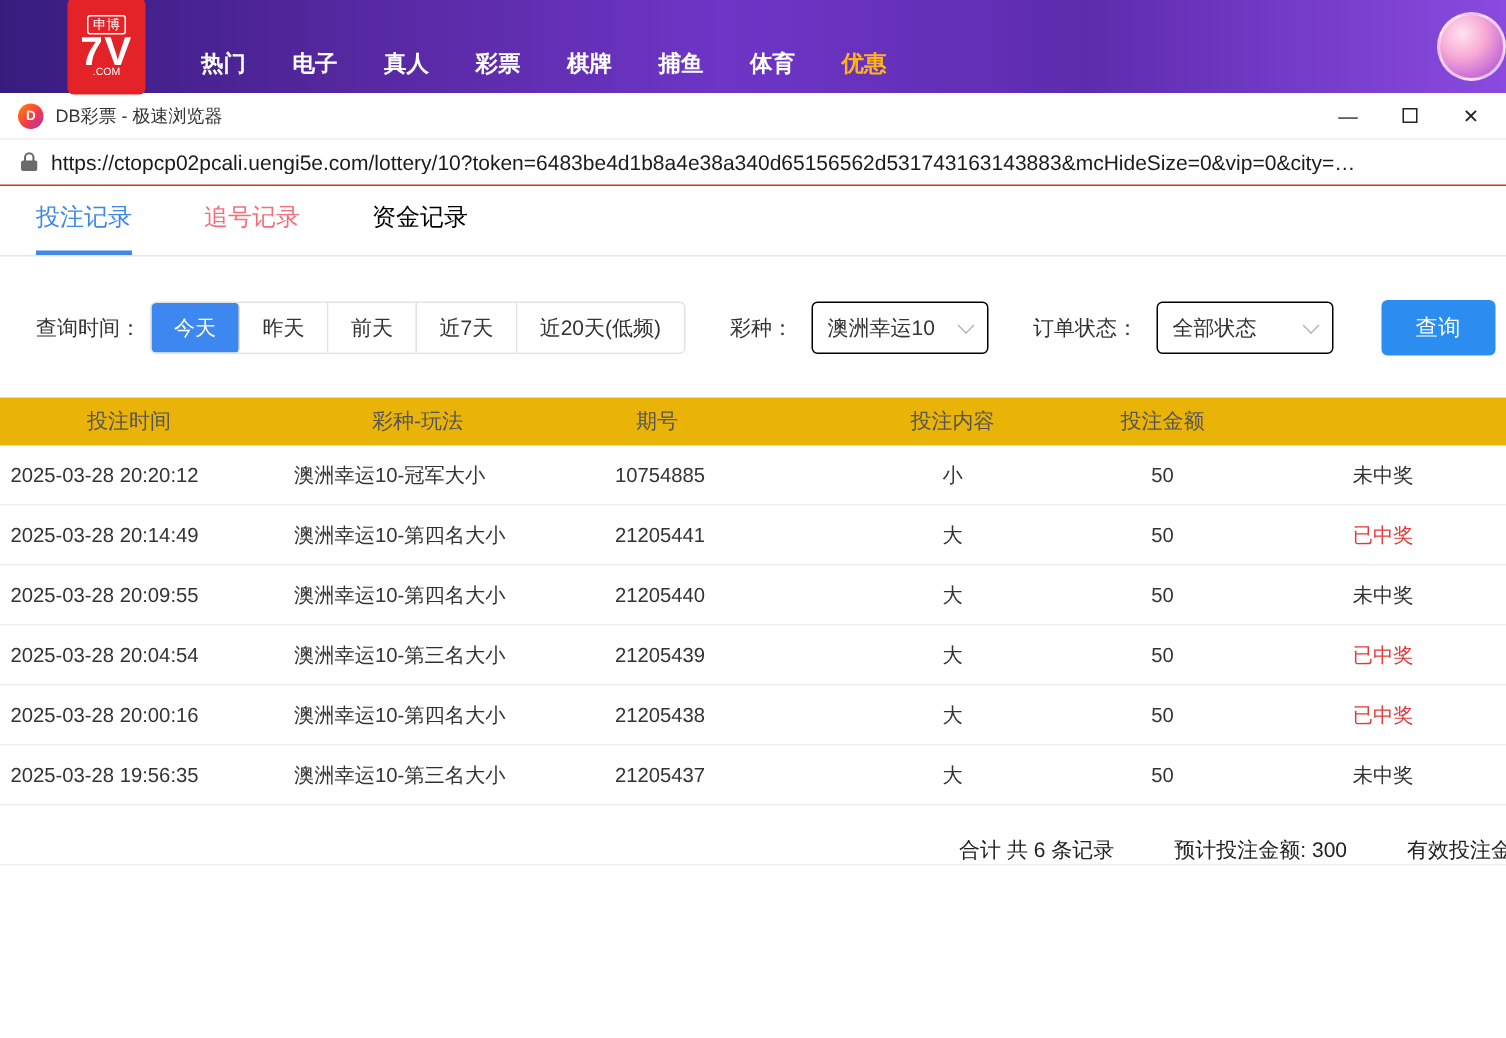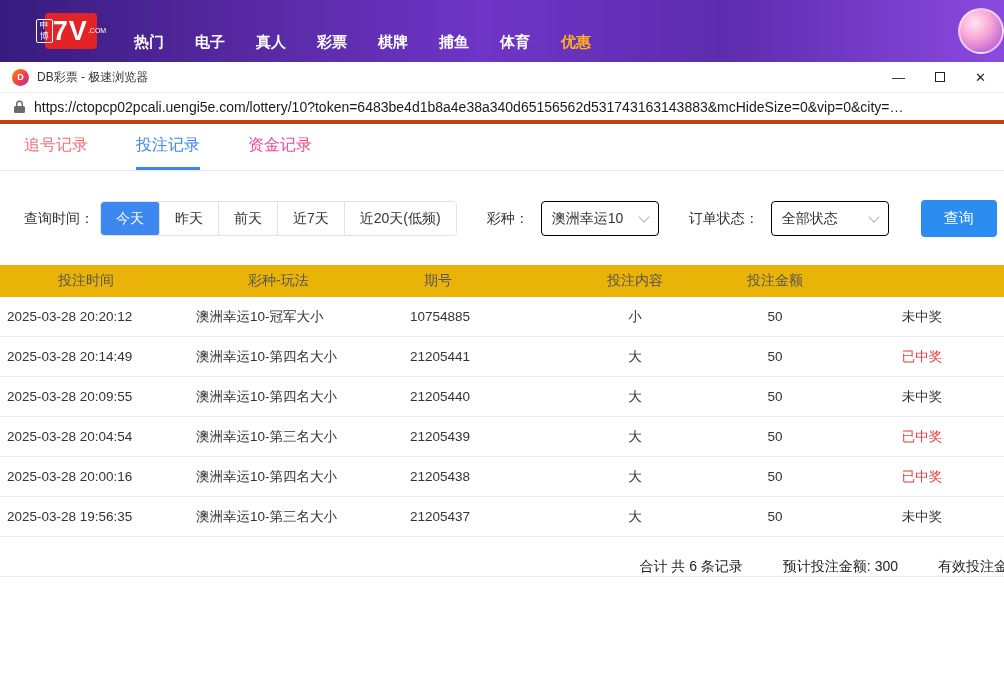--- a/index.html
+++ b/index.html
@@ -2,51 +2,51 @@
 <html><head>
 <meta charset="utf-8">
 <style>
   * { box-sizing: border-box; margin: 0; padding: 0; }
   html,body { width: 1004px; height: 692px; overflow: hidden; background: #fff;
     font-family: "Liberation Sans", "DejaVu Sans", sans-serif; }
 
   
   .topbar { position: relative; height: 62px; display: flex; align-items: center;
     background: linear-gradient(90deg,#371c7e 0%,#54279e 22%,#6e35c6 48%,#5d2cae 72%,#8a4adf 100%); }
-  .logo { margin-left: 45px; width: 52px; height: 36px; background: #e32328; border-radius: 4px;
-    display: flex; flex-direction: row; align-items: center; justify-content: center; color: #fff; }
+  .logo { margin-left: 45px; width: 52px; height: 64px; background: #e32328; border-radius: 4px;
+    display: flex; flex-direction: column; align-items: center; justify-content: center; color: #fff; }
   .logo-top { font-size: 9px; border: 1px solid #fff; line-height: 11px; padding: 0 3px; border-radius: 2px; }
   .logo-main { font-size: 27px; font-weight: bold; line-height: 22px; letter-spacing: 1px; }
   .logo-bottom { font-size: 7px; line-height: 8px; }
   .nav { display: flex; margin-left: 36px; gap: 29px; margin-top: 22px; }
   .nav-item { color: #fff; font-size: 15px; font-weight: bold; width: 32px; text-align: center; cursor: pointer; }
   .avatar { position: absolute; right: 0; top: 8px; width: 46px; height: 46px; border-radius: 50%;
     background: radial-gradient(circle at 35% 30%, #ffe3f0 0%, #f7a8d4 40%, #c66bd8 75%, #8d4bbf 100%);
     border: 2px solid rgba(255,255,255,.6); }
 
   
   .titlebar { height: 30px; background: #fff; display: flex; align-items: center; padding: 0 12px; }
   .browser-icon { width: 17px; height: 17px; border-radius: 50%;
     background: linear-gradient(135deg,#ff8a00 0%,#f43b47 55%,#a431c4 100%);
     color: #fff; font-size: 9px; font-weight: bold; display: flex; align-items: center; justify-content: center; }
   .title-text { margin-left: 8px; font-size: 12px; color: #333; }
   .win-controls { margin-left: auto; display: flex; align-items: center; gap: 30px; padding-right: 6px; }
   .win-btn { color: #222; font-size: 13px; cursor: pointer; line-height: 1; }
   .maximize-box { width: 10px; height: 10px; border: 1px solid #222; display: inline-block; }
 
-  .urlbar { height: 32px; border-top: 1px solid #f0f0f0; border-bottom: 4px solid #c2410c;
+  .urlbar { height: 32px; border-top: 1px solid #f0f0f0; border-bottom: 1px solid #c2410c;
     display: flex; align-items: center; padding: 0 14px; background: #fff; }
   .lock-icon { margin-right: 9px; display: flex; }
   .url-text { font-size: 14px; color: #1b1b1b; white-space: nowrap; overflow: hidden; text-overflow: ellipsis; }
 
   
   .tabs { display: flex; padding: 0 24px; gap: 48px; height: 47px; align-items: stretch;
     border-bottom: 1px solid #e8e8e8; }
   .tab { font-size: 16px; display: flex; align-items: center; cursor: pointer;
-    border-bottom: 3px solid transparent; color: #ec4899; }
+    border-bottom: 3px solid transparent; color: #000000; }
   .tab.active { color: #3c87e8; border-bottom-color: #3c87e8; }
   .tab.alt { color: #f2707a; }
 
   
   .filter-row { display: flex; align-items: center; margin: 29px 0 0 24px; font-size: 14px; color: #333; }
   .filter-label { margin-right: 6px; }
   .time-group { display: flex; border: 1px solid #e2e2e2; border-radius: 4px; overflow: hidden; height: 35px; }
   .time-btn { padding: 0 15px; display: flex; align-items: center; background: #fff;
     border-right: 1px solid #e2e2e2; color: #333; cursor: pointer; font-size: 14px; }
   .time-btn:last-child { border-right: none; }
@@ -115,22 +115,22 @@
 <div class="urlbar">
   <span class="lock-icon">
     <svg width="11" height="14" viewBox="0 0 11 14">
         <path d="M2 6V4a3.5 3.5 0 0 1 7 0v2h.5A1.5 1.5 0 0 1 11 7.5v4A1.5 1.5 0 0 1 9.5 13h-8A1.5 1.5 0 0 1 0 11.5v-4A1.5 1.5 0 0 1 1.5 6H2zm1.4 0h4.2V4a2.1 2.1 0 0 0-4.2 0v2z" fill="#6a6a6a"></path>
       </svg>
   </span>
   <span class="url-text">https://ctopcp02pcali.uengi5e.com/lottery/10?token=6483be4d1b8a4e38a340d65156562d531743163143883&amp;mcHideSize=0&amp;vip=0&amp;city=…</span>
 </div>
 
 <div class="tabs">
+  <span class="tab active">投注记录</span>
   <span class="tab alt">追号记录</span>
-  <span class="tab active">投注记录</span>
   <span class="tab">资金记录</span>
 </div>
 
 <div class="filter-row">
   <span class="filter-label">查询时间：</span>
   <div class="time-group">
     <span class="time-btn active">今天</span>
     <span class="time-btn">昨天</span>
     <span class="time-btn">前天</span>
     <span class="time-btn">近7天</span>

